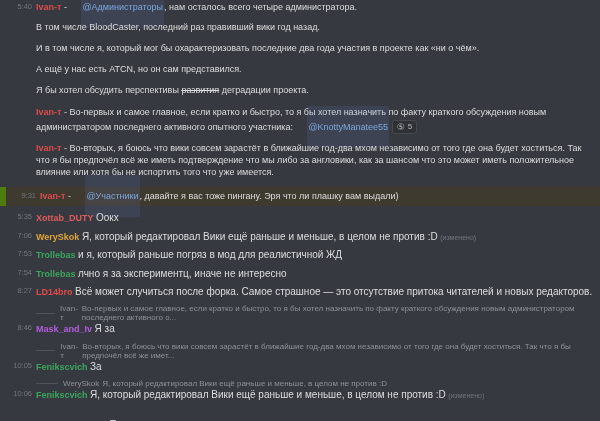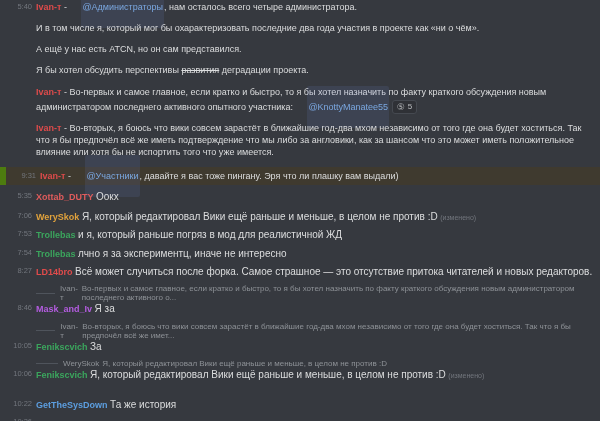--- a/index.html
+++ b/index.html
@@ -54,20 +54,26 @@
     <div class="msg-row">
       <div class="ts">5:40</div>
       <div class="body">
         <span class="author">Ivan-т</span>
         <span class="dash">-</span>
         <span class="mention">@Администраторы</span><span>, нам осталось всего четыре администратора.</span>
       </div>
     </div>
   </div>
 
+  <div class="msg" style="margin-top:6px">
+    <div class="msg-row">
+      <div class="ts"></div>
+      <div class="body"><span>В том числе BloodCaster, последний раз правивший вики год назад.</span></div>
+    </div>
+  </div>
 
   <div class="msg" style="margin-top:7px">
     <div class="msg-row">
       <div class="ts"></div>
       <div class="body"><span>И в том числе я, который мог бы охарактеризовать последние два года участия в проекте как «ни о чём».</span></div>
     </div>
   </div>
 
   <div class="msg" style="margin-top:7px">
     <div class="msg-row">

